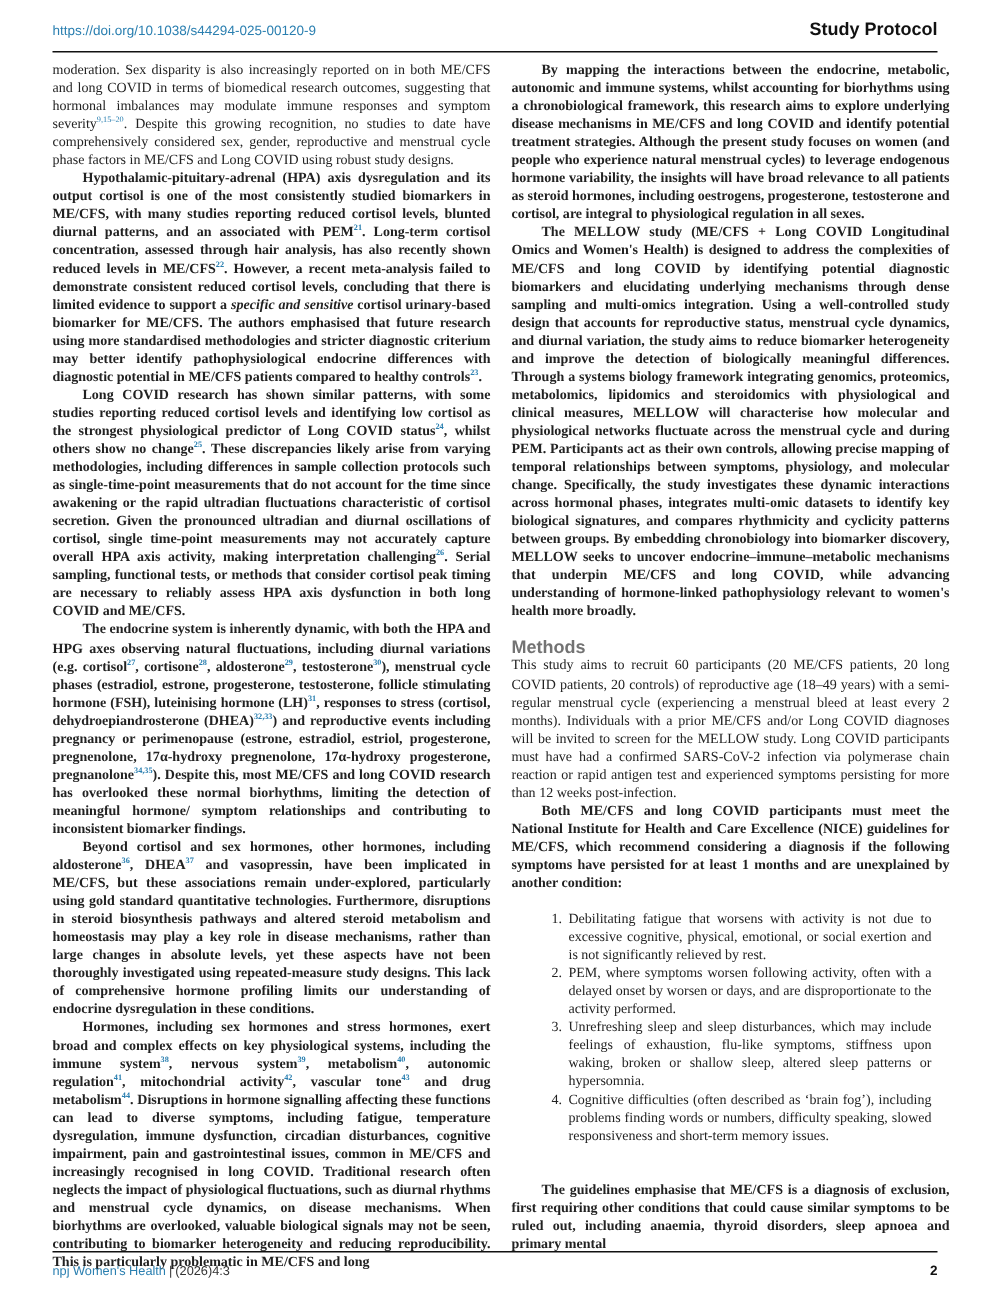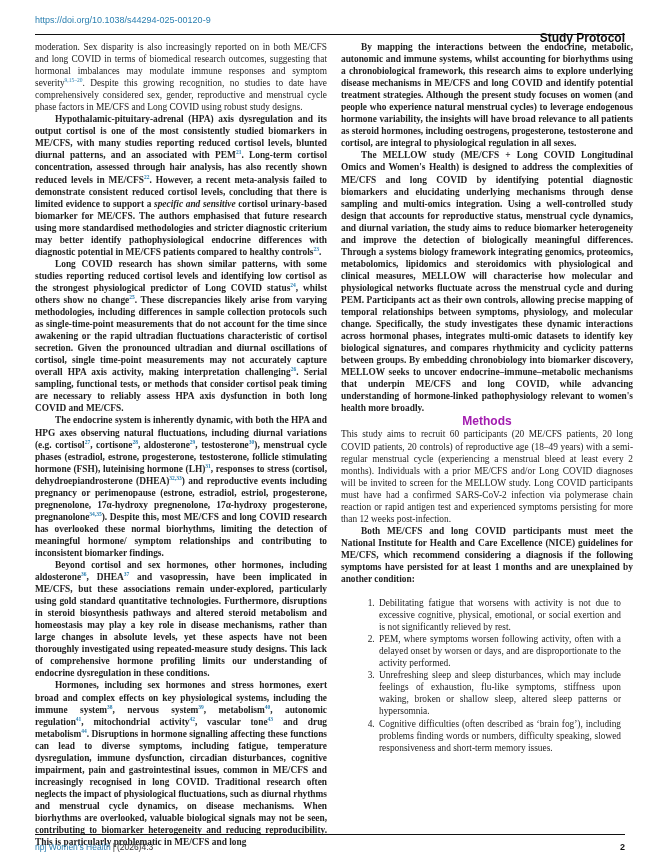--- a/index.html
+++ b/index.html
@@ -1,33 +1,33 @@
 <!DOCTYPE html>
 <html><head>
 <meta charset="utf-8">
 <style>
   html, body { margin: 0; padding: 0; background: #ffffff; }
   body { width: 660px; height: 864px; position: relative; overflow: hidden; font-family: "Liberation Serif", serif; color: #222; }
   .header { position: absolute; left: 35px; right: 35px; top: 0; height: 28px; }
   .doi { position: absolute; left: 0; top: 15px; font-family: "Liberation Sans", sans-serif; font-size: 9px; color: #2a7fb0; text-decoration: none; }
-  .section-label { position: absolute; right: 0; top: 12px; font-family: "Liberation Sans", sans-serif; font-size: 12px; font-weight: bold; color: #111; margin-top: 19px; }
+  .section-label { position: absolute; right: 0; top: 12px; font-family: "Liberation Sans", sans-serif; font-size: 12px; font-weight: bold; color: #111; }
   .rule-top { position: absolute; left: 35px; right: 35px; top: 34px; height: 0; border-top: 1.5px solid #111; }
   .rule-bottom { position: absolute; left: 35px; right: 35px; top: 834px; height: 0; border-top: 1.5px solid #111; }
   .footer { position: absolute; left: 35px; right: 35px; top: 842px; height: 12px; font-family: "Liberation Sans", sans-serif; font-size: 8.5px; }
   .journal { color: #2a7fb0; }
   .footer-sep { color: #333; margin: 0 2px; }
   .citation { color: #333; text-align: center; }
   .page-num { position: absolute; right: 0; top: 0; font-weight: bold; color: #111; font-size: 9px; }
   .col { position: absolute; top: 41px; width: 292px; font-size: 9.35px; line-height: 12.05px; text-align: justify; hyphens: auto; }
   .col-left { left: 35px; }
   .col-right { left: 341px; }
   p { margin: 0; text-indent: 0; }
   p.ind { text-indent: 20px; font-weight: bold; }
   sup { font-size: 5.5px; color: #2a7fb0; line-height: 0; vertical-align: 4px; }
-  .h-methods { font-family: "Liberation Sans", sans-serif; font-size: 12px; font-weight: bold; color: #a21caf; line-height: 14px; text-align: center; }
+  .h-methods { font-family: "Liberation Sans", sans-serif; font-size: 12px; font-weight: bold; color: #737373; margin-top: 10px; line-height: 14px; text-align: left; }
   .h-sub { font-family: "Liberation Sans", sans-serif; font-size: 9.5px; font-weight: bold; color: #111; line-height: 12px; text-align: left; }
   ol { margin: 12px; padding-left: 24px; }
   ol li { padding-left: 2px; }
   .gap { height: 12px; }
   em { font-style: italic; }
 </style>
 </head>
 <body>
 
 <div class="header">
@@ -56,19 +56,20 @@
   <div class="h-methods">Methods</div>
   <p>This study aims to recruit 60 participants (20 ME/CFS patients, 20 long COVID patients, 20 controls) of reproductive age (18–49 years) with a semi-regular menstrual cycle (experiencing a menstrual bleed at least every 2 months). Individuals with a prior ME/CFS and/or Long COVID diagnoses will be invited to screen for the MELLOW study. Long COVID participants must have had a confirmed SARS-CoV-2 infection via polymerase chain reaction or rapid antigen test and experienced symptoms persisting for more than 12 weeks post-infection.</p>
   <p class="ind">Both ME/CFS and long COVID participants must meet the National Institute for Health and Care Excellence (NICE) guidelines for ME/CFS, which recommend considering a diagnosis if the following symptoms have persisted for at least 1 months and are unexplained by another condition:</p>
   <ol>
     <li>Debilitating fatigue that worsens with activity is not due to excessive cognitive, physical, emotional, or social exertion and is not significantly relieved by rest.</li>
     <li>PEM, where symptoms worsen following activity, often with a delayed onset by worsen or days, and are disproportionate to the activity performed.</li>
     <li>Unrefreshing sleep and sleep disturbances, which may include feelings of exhaustion, flu-like symptoms, stiffness upon waking, broken or shallow sleep, altered sleep patterns or hypersomnia.</li>
     <li>Cognitive difficulties (often described as ‘brain fog’), including problems finding words or numbers, difficulty speaking, slowed responsiveness and short-term memory issues.</li>
   </ol>
   <div class="gap"></div>
+  <p class="ind">The guidelines emphasise that ME/CFS is a diagnosis of exclusion, first requiring other conditions that could cause similar symptoms to be ruled out, including anaemia, thyroid disorders, sleep apnoea and primary mental</p>
 </div>
 
 <div class="rule-bottom"></div>
 <div class="footer">
   <a class="journal">npj Women's Health</a><span class="footer-sep">|</span><span class="citation">(2026)4:3</span>
   <span class="page-num">2</span>
 </div>
 
 </body></html>

